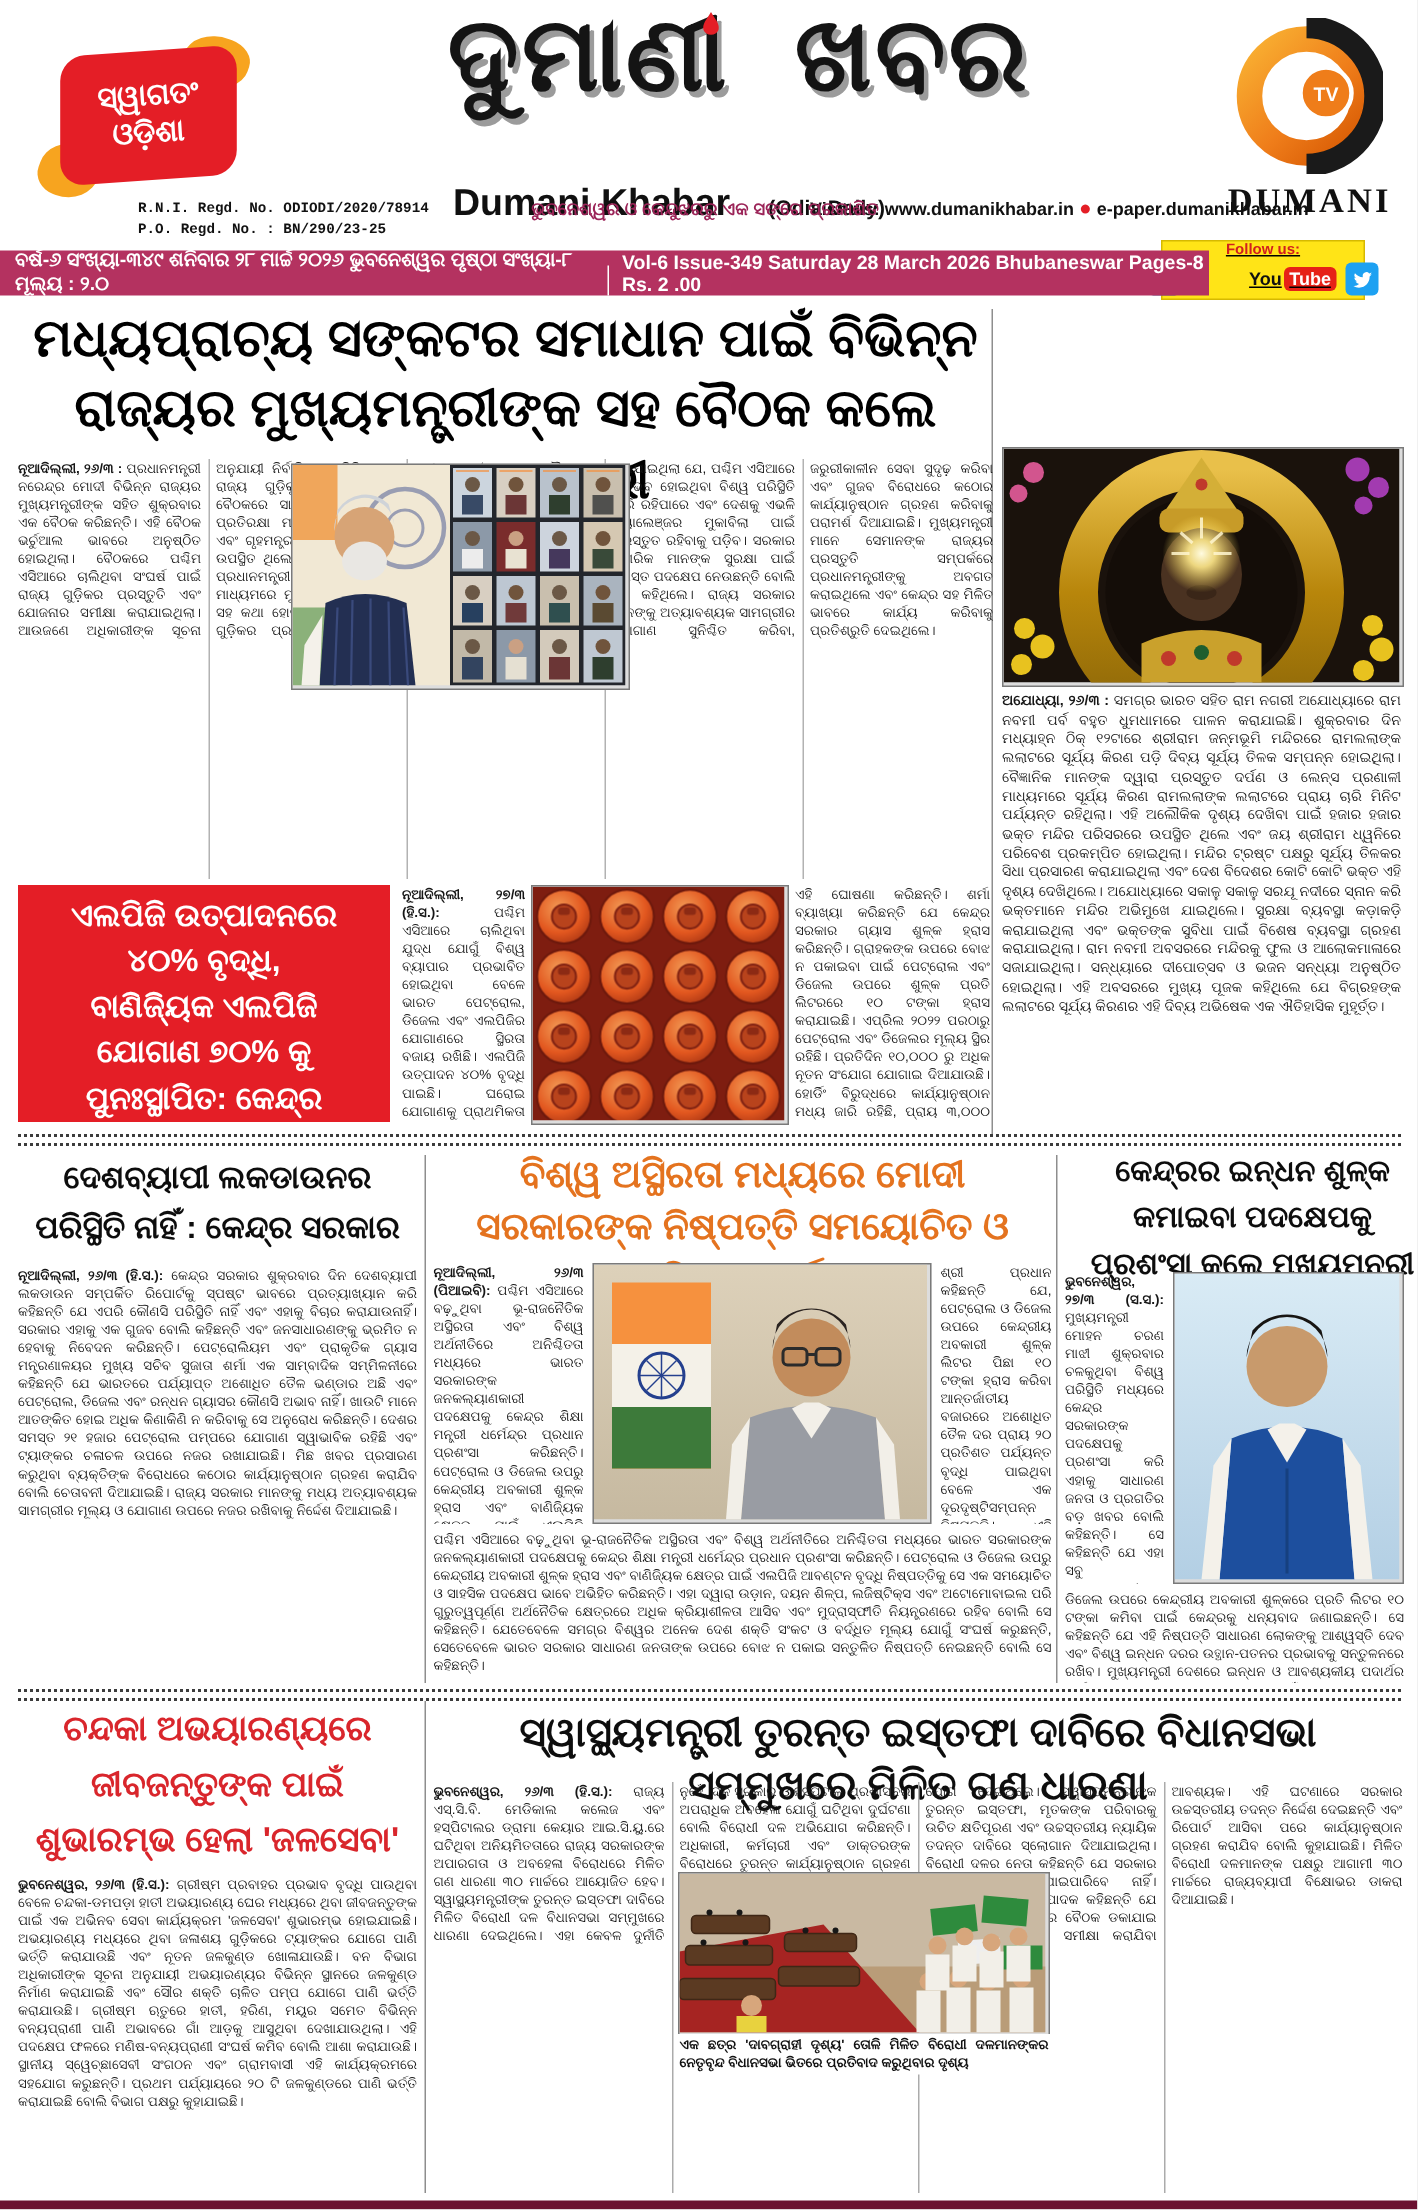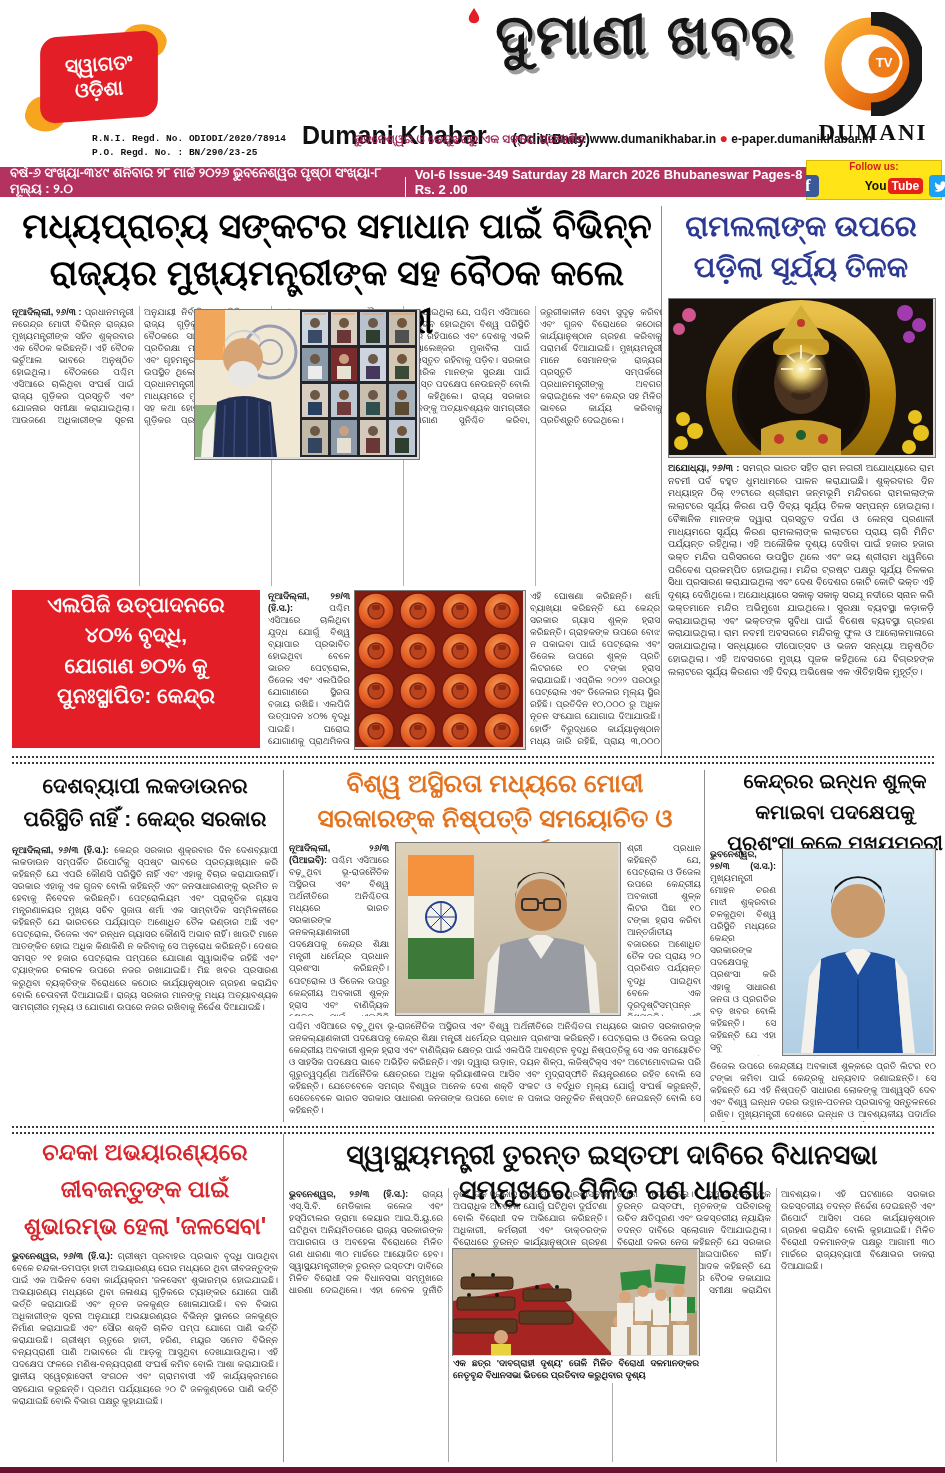--- a/index.html
+++ b/index.html
@@ -12,22 +12,22 @@
   .dotted{border-top:2px dotted #3c3c3c;border-bottom:2px dotted #3c3c3c;height:4px;}
   .photo{border:1px solid #7a7a7a;overflow:hidden;background:#ddd;}
   .photo svg{display:block;}
   
   .badge-flame{position:absolute;background:#f7a41f;border-radius:60% 40% 55% 45%;}
   .badge-red{position:absolute;left:14px;top:10px;width:118px;height:86px;background:#e41e26;
              border-radius:16px;transform:rotate(-4deg) skewX(-4deg);
              display:flex;flex-direction:column;align-items:center;justify-content:center;}
   .badge-red div{color:#fff;font-weight:700;font-size:20px;line-height:1.25;transform:skewX(4deg);}
   .rni{font-size:9.5px;font-weight:700;color:#111;line-height:1.5;}
-  .logo-odia{font-weight:700;font-size:56px;color:#141414;text-align:right;letter-spacing:2px;
-             text-shadow:3px 4px 0 #9b9b9b;line-height:1.05;white-space:nowrap;}
+  .logo-odia{font-weight:700;font-size:69px;color:#141414;text-align:center;letter-spacing:2px;
+             text-shadow:3px 4px 0 #9b9b9b;line-height:1.05;white-space:nowrap;font-family:Liberation Mono, monospace;}
   .logo-en{font-size:25px;font-weight:700;color:#101010;}
   .logo-sub{font-size:14px;font-weight:700;color:#101010;margin-left:21px;}
   .visit{font-size:12px;font-weight:700;color:#101010;white-space:nowrap;}
   .visit .dot{color:#e41e26;font-size:14px;}
   .tagline{font-size:12px;font-weight:700;color:#9b2458;text-align:center;white-space:nowrap;}
   .tv-name{font-family:"Liberation Serif","DejaVu Serif",serif;font-weight:700;font-size:23px;
            letter-spacing:2px;color:#101010;text-align:center;}
   .follow-box{background:#ffe417;border:1px solid #d6b900;display:flex;flex-direction:column;align-items:center;}
   .follow-label{color:#d21f1f;font-weight:700;font-size:10px;line-height:12px;}
   .icons-row{display:flex;align-items:center;gap:6px;padding:2px 0 3px 0;}
@@ -39,21 +39,21 @@
   .info-bar{background:#b43260;display:flex;align-items:flex-end;color:#fff;font-weight:700;font-size:13px;}
   .info-bar .sep{width:1px;height:20px;background:#fff;margin:0 9px;}
   
   .hl{font-weight:700;text-align:center;}
   .hl-lead{font-size:35px;line-height:1.35;color:#000;}
   .hl-blue{font-size:29px;line-height:1.4;color:#2c3a94;}
   .hl-orange{font-size:25px;line-height:1.4;color:#e4731f;}
   .hl-black-sm{font-size:21px;line-height:1.55;color:#0d0d0d;}
   .hl-red{font-size:23px;line-height:1.6;color:#d9262c;}
   .hl-banner{font-size:27px;line-height:1.3;color:#0d0d0d;}
-  .lpg-box{background:#e41e26;color:#fff;text-align:center;display:flex;flex-direction:column;justify-content:flex-start;}
+  .lpg-box{background:#e41e26;color:#fff;text-align:center;display:flex;flex-direction:column;justify-content:flex-end;}
   .lpg-box div{font-size:21px;font-weight:700;line-height:1.45;}
   .cols5{column-count:5;column-gap:10px;column-rule:1px solid #b2b2b2;}
   .cols4{column-count:4;column-gap:10px;column-rule:1px solid #ababab;}
   .flexrow{display:flex;gap:6px;}
   .caption{background:#fff;font-size:9px;font-weight:700;line-height:1.3;text-align:justify;color:#111;padding:2px 1px;}
 </style>
 </head>
 <body>
 
 <div id="page">
@@ -96,21 +96,21 @@
             <stop offset="1" stop-color="#d35400"></stop>
         </linearGradient>
       </defs>
       <circle cx="47" cy="52" r="38" fill="none" stroke="url(#odg)" stroke-width="17"></circle>
       <path d="M47 6 a46 46 0 0 1 0 92" fill="none" stroke="#1a1a1a" stroke-width="15"></path>
       <circle cx="60" cy="50" r="17" fill="#ef7d1a" stroke="#ffffff" stroke-width="3"></circle>
       <text x="60" y="55" text-anchor="middle" font-size="13" font-weight="bold" fill="#ffffff" font-family="Liberation Sans, sans-serif">TV</text>
     </svg>
     <div class="tv-name">DUMANI</div>
   </div>
-  <div class="abs follow-box" style="left:806px;top:160px;width:134px;height:38px;">
+  <div class="abs follow-box" style="left:774px;top:160px;width:134px;height:38px;text-decoration:underline;">
     <div class="follow-label">Follow us:</div>
     <div class="icons-row">
       <div class="fb">f</div>
       <div class="yt">
         <span>You</span>
           <span class="tube">Tube</span>
       </div>
       <div class="tw">
         <svg width="15" height="15" viewBox="0 0 24 24">
             <path d="M22 5.8c-.7.3-1.5.6-2.3.7.8-.5 1.4-1.3 1.7-2.2-.8.5-1.6.8-2.5 1A3.9 3.9 0 0 0 12 8.4c0 .3 0 .6.1.9C8.7 9.1 5.7 7.5 3.7 5a3.9 3.9 0 0 0 1.2 5.2c-.6 0-1.2-.2-1.8-.5v.1c0 1.9 1.3 3.4 3.1 3.8-.6.2-1.2.2-1.8.1.5 1.6 2 2.7 3.7 2.7A7.9 7.9 0 0 1 2 18.6 11.2 11.2 0 0 0 8 20.4c7.3 0 11.3-6 11.3-11.3v-.5c.8-.6 1.5-1.3 2-2.1z" fill="#fff"></path>
@@ -122,21 +122,20 @@
   <div class="abs info-bar" style="left:0;top:167px;width:806px;height:30px;">
     <span style="padding-left:10px;">ବର୍ଷ-୬  ସଂଖ୍ୟା-୩୪୯  ଶନିବାର  ୨୮  ମାର୍ଚ୍ଚ  ୨୦୨୬   ଭୁବନେଶ୍ୱର  ପୃଷ୍ଠା ସଂଖ୍ୟା-୮  ମୂଲ୍ୟ : ୨.୦</span>
     <span class="sep"></span>
     <span>Vol-6  Issue-349  Saturday  28  March  2026   Bhubaneswar  Pages-8  Rs. 2 .00</span>
   </div>
 
   <div class="abs hl hl-lead" style="left:12px;top:202px;width:650px;">ମଧ୍ୟପ୍ରାଚ୍ୟ ସଙ୍କଟର ସମାଧାନ ପାଇଁ ବିଭିନ୍ନ ରାଜ୍ୟର ମୁଖ୍ୟମନ୍ତ୍ରୀଙ୍କ ସହ ବୈଠକ କଲେ ପ୍ରଧାନମନ୍ତ୍ରୀ</div>
 
   <div class="abs vrule" style="left:661px;top:206px;height:550px;"></div>
 
-  <div class="abs hl hl-blue" style="left:668px;top:206px;width:266px;">ରାମଲଲାଙ୍କ ଉପରେ ପଡ଼ିଲା ସୂର୍ଯ୍ୟ ତିଳକ</div>
 
   <div class="abs body-txt cols5" style="left:12px;top:306px;width:650px;height:280px;">
     <span class="dateline">ନୂଆଦିଲ୍ଲୀ, ୨୬/୩ :</span>
     <span>ପ୍ରଧାନମନ୍ତ୍ରୀ ନରେନ୍ଦ୍ର ମୋଦୀ ବିଭିନ୍ନ ରାଜ୍ୟର ମୁଖ୍ୟମନ୍ତ୍ରୀଙ୍କ ସହିତ ଶୁକ୍ରବାର ଏକ ବୈଠକ କରିଛନ୍ତି। ଏହି ବୈଠକ ଭର୍ଚୁଆଲ ଭାବରେ ଅନୁଷ୍ଠିତ ହୋଇଥିଲା। ବୈଠକରେ ପଶ୍ଚିମ ଏସିଆରେ ଚାଲିଥିବା ସଂଘର୍ଷ ପାଇଁ ରାଜ୍ୟ ଗୁଡ଼ିକର ପ୍ରସ୍ତୁତି ଏବଂ ଯୋଜନାର ସମୀକ୍ଷା କରାଯାଇଥିଲା। ଆଉଜଣେ ଅଧିକାରୀଙ୍କ ସୂଚନା ଅନୁଯାୟୀ ନିର୍ବାଚିତ ପ୍ରତିନିଧି ଏବଂ ରାଜ୍ୟ ଗୁଡ଼ିକୁ ଭିଡ଼ିଓ ଯୋଗେ ବୈଠକରେ ସାମିଲ କରାଯାଇଥିଲା। ପ୍ରତିରକ୍ଷା ମନ୍ତ୍ରୀ ରାଜନାଥ ସିଂହ ଏବଂ ଗୃହମନ୍ତ୍ରୀ ଅମିତ ଶାହ ମଧ୍ୟ ଉପସ୍ଥିତ ଥିଲେ। ଏକ ସୂତ୍ର କହିଛି, ପ୍ରଧାନମନ୍ତ୍ରୀ ଭିଡ଼ିଓ କନଫରେନ୍ସ ମାଧ୍ୟମରେ ମୁଖ୍ୟମନ୍ତ୍ରୀ ମାନଙ୍କ ସହ କଥା ହୋଇଥିଲେ ଏବଂ ରାଜ୍ୟ ଗୁଡ଼ିକର ପ୍ରସ୍ତୁତି ଓ ଯୋଜନା ସମୀକ୍ଷା କରାଯାଇଥିଲା। ବୈଠକରେ ରାଜନୈତିକ ଦଳର ନେତା ମାନଙ୍କୁ ଅବଗତ କରାଇବା ପାଇଁ ସରକାର ମାର୍ଚ୍ଚ ୨୫ ତାରିଖରେ ଏକ ସର୍ବଦଳୀୟ ବୈଠକ ମଧ୍ୟ କରିଥିଲେ, ଯେଉଁଥିରେ ସଂକଟର ସମାଧାନ ପାଇଁ ନିଆଯାଇଥିବା ପଦକ୍ଷେପ ବିଷୟରେ ବିସ୍ତୃତ ଭାବରେ ଚର୍ଚ୍ଚା କରାଯାଇଥିଲା। ସେହି ତାରିଖରେ ଲୋକସଭାରେ ଏକ ବିବୃତିରେ କୁହାଯାଇଥିଲା ଯେ, ପଶ୍ଚିମ ଏସିଆରେ ଉଦ୍ଭବ ହୋଇଥିବା ବିଶ୍ୱ ପରିସ୍ଥିତି ଜାରି ରହିପାରେ ଏବଂ ଦେଶକୁ ଏଭଳି ଚ୍ୟାଲେଞ୍ଜର ମୁକାବିଲା ପାଇଁ ପ୍ରସ୍ତୁତ ରହିବାକୁ ପଡ଼ିବ। ସରକାର ନାଗରିକ ମାନଙ୍କ ସୁରକ୍ଷା ପାଇଁ ସମସ୍ତ ପଦକ୍ଷେପ ନେଉଛନ୍ତି ବୋଲି ସେ କହିଥିଲେ। ରାଜ୍ୟ ସରକାର ମାନଙ୍କୁ ଅତ୍ୟାବଶ୍ୟକ ସାମଗ୍ରୀର ଯୋଗାଣ ସୁନିଶ୍ଚିତ କରିବା, ଜରୁରୀକାଳୀନ ସେବା ସୁଦୃଢ଼ କରିବା ଏବଂ ଗୁଜବ ବିରୋଧରେ କଠୋର କାର୍ଯ୍ୟାନୁଷ୍ଠାନ ଗ୍ରହଣ କରିବାକୁ ପରାମର୍ଶ ଦିଆଯାଇଛି। ମୁଖ୍ୟମନ୍ତ୍ରୀ ମାନେ ସେମାନଙ୍କ ରାଜ୍ୟର ପ୍ରସ୍ତୁତି ସମ୍ପର୍କରେ ପ୍ରଧାନମନ୍ତ୍ରୀଙ୍କୁ ଅବଗତ କରାଇଥିଲେ ଏବଂ କେନ୍ଦ୍ର ସହ ମିଳିତ ଭାବରେ କାର୍ଯ୍ୟ କରିବାକୁ ପ୍ରତିଶ୍ରୁତି ଦେଇଥିଲେ।</span>
   </div>
 
   <div class="abs photo" style="left:194px;top:309px;width:224px;height:149px;">
     <svg width="222" height="147" viewBox="0 0 222 147">
       <rect width="105" height="147" fill="#f1e8d4"></rect>
       <circle cx="75" cy="42" r="26" fill="none" stroke="#41518f" stroke-width="3" opacity=".5"></circle>
@@ -264,20 +263,21 @@
   </div>
 
   <div class="abs body-txt" style="left:668px;top:462px;width:266px;height:294px;font-size:9.5px;">
     <span class="dateline">ଅଯୋଧ୍ୟା, ୨୬/୩ :</span>
     <span>ସମଗ୍ର ଭାରତ ସହିତ ରାମ ନଗରୀ ଅଯୋଧ୍ୟାରେ ରାମ ନବମୀ ପର୍ବ ବହୁତ ଧୁମଧାମରେ ପାଳନ କରାଯାଇଛି। ଶୁକ୍ରବାର ଦିନ ମଧ୍ୟାହ୍ନ ଠିକ୍ ୧୨ଟାରେ ଶ୍ରୀରାମ ଜନ୍ମଭୂମି ମନ୍ଦିରରେ ରାମଲଲାଙ୍କ ଲଲାଟରେ ସୂର୍ଯ୍ୟ କିରଣ ପଡ଼ି ଦିବ୍ୟ ସୂର୍ଯ୍ୟ ତିଳକ ସମ୍ପନ୍ନ ହୋଇଥିଲା। ବୈଜ୍ଞାନିକ ମାନଙ୍କ ଦ୍ୱାରା ପ୍ରସ୍ତୁତ ଦର୍ପଣ ଓ ଲେନ୍ସ ପ୍ରଣାଳୀ ମାଧ୍ୟମରେ ସୂର୍ଯ୍ୟ କିରଣ ରାମଲଲାଙ୍କ ଲଲାଟରେ ପ୍ରାୟ ଚାରି ମିନିଟ ପର୍ଯ୍ୟନ୍ତ ରହିଥିଲା। ଏହି ଅଲୌକିକ ଦୃଶ୍ୟ ଦେଖିବା ପାଇଁ ହଜାର ହଜାର ଭକ୍ତ ମନ୍ଦିର ପରିସରରେ ଉପସ୍ଥିତ ଥିଲେ ଏବଂ ଜୟ ଶ୍ରୀରାମ ଧ୍ୱନିରେ ପରିବେଶ ପ୍ରକମ୍ପିତ ହୋଇଥିଲା। ମନ୍ଦିର ଟ୍ରଷ୍ଟ ପକ୍ଷରୁ ସୂର୍ଯ୍ୟ ତିଳକର ସିଧା ପ୍ରସାରଣ କରାଯାଇଥିଲା ଏବଂ ଦେଶ ବିଦେଶର କୋଟି କୋଟି ଭକ୍ତ ଏହି ଦୃଶ୍ୟ ଦେଖିଥିଲେ। ଅଯୋଧ୍ୟାରେ ସକାଳୁ ସକାଳୁ ସରଯୂ ନଦୀରେ ସ୍ନାନ କରି ଭକ୍ତମାନେ ମନ୍ଦିର ଅଭିମୁଖେ ଯାଇଥିଲେ। ସୁରକ୍ଷା ବ୍ୟବସ୍ଥା କଡ଼ାକଡ଼ି କରାଯାଇଥିଲା ଏବଂ ଭକ୍ତଙ୍କ ସୁବିଧା ପାଇଁ ବିଶେଷ ବ୍ୟବସ୍ଥା ଗ୍ରହଣ କରାଯାଇଥିଲା। ରାମ ନବମୀ ଅବସରରେ ମନ୍ଦିରକୁ ଫୁଲ ଓ ଆଲୋକମାଳାରେ ସଜାଯାଇଥିଲା। ସନ୍ଧ୍ୟାରେ ଦୀପୋତ୍ସବ ଓ ଭଜନ ସନ୍ଧ୍ୟା ଅନୁଷ୍ଠିତ ହୋଇଥିଲା। ଏହି ଅବସରରେ ମୁଖ୍ୟ ପୂଜକ କହିଥିଲେ ଯେ ବିଗ୍ରହଙ୍କ ଲଲାଟରେ ସୂର୍ଯ୍ୟ କିରଣର ଏହି ଦିବ୍ୟ ଅଭିଷେକ ଏକ ଐତିହାସିକ ମୁହୂର୍ତ୍ତ।</span>
   </div>
 
   <div class="abs lpg-box" style="left:12px;top:590px;width:248px;height:158px;">
     <div>ଏଲପିଜି ଉତ୍ପାଦନରେ</div>
     <div>୪୦% ବୃଦ୍ଧି,</div>
+    <div>ବାଣିଜ୍ୟିକ ଏଲପିଜି</div>
     <div>ଯୋଗାଣ ୭୦% କୁ</div>
     <div>ପୁନଃସ୍ଥାପିତ: କେନ୍ଦ୍ର</div>
   </div>
 
   <div class="abs body-txt" style="left:268px;top:590px;width:82px;height:158px;">
     <span class="dateline">ନୂଆଦିଲ୍ଲୀ, ୨୭/୩ (ହି.ସ.):</span>
     <span>ପଶ୍ଚିମ ଏସିଆରେ ଚାଲିଥିବା ଯୁଦ୍ଧ ଯୋଗୁଁ ବିଶ୍ୱ ବ୍ୟାପାର ପ୍ରଭାବିତ ହୋଇଥିବା ବେଳେ ଭାରତ ପେଟ୍ରୋଲ, ଡିଜେଲ ଏବଂ ଏଲପିଜିର ଯୋଗାଣରେ ସ୍ଥିରତା ବଜାୟ ରଖିଛି। ଏଲପିଜି ଉତ୍ପାଦନ ୪୦% ବୃଦ୍ଧି ପାଇଛି। ଘରୋଇ ଯୋଗାଣକୁ ପ୍ରାଥମିକତା ଦିଆଯାଇଛି ଏବଂ ବାଣିଜ୍ୟିକ ଏଲପିଜି ଯୋଗାଣ ୭୦% କୁ ପୁନଃସ୍ଥାପିତ କରାଯାଇଛି।</span>
   </div>
 
   <div class="abs photo" style="left:354px;top:590px;width:170px;height:158px;">

